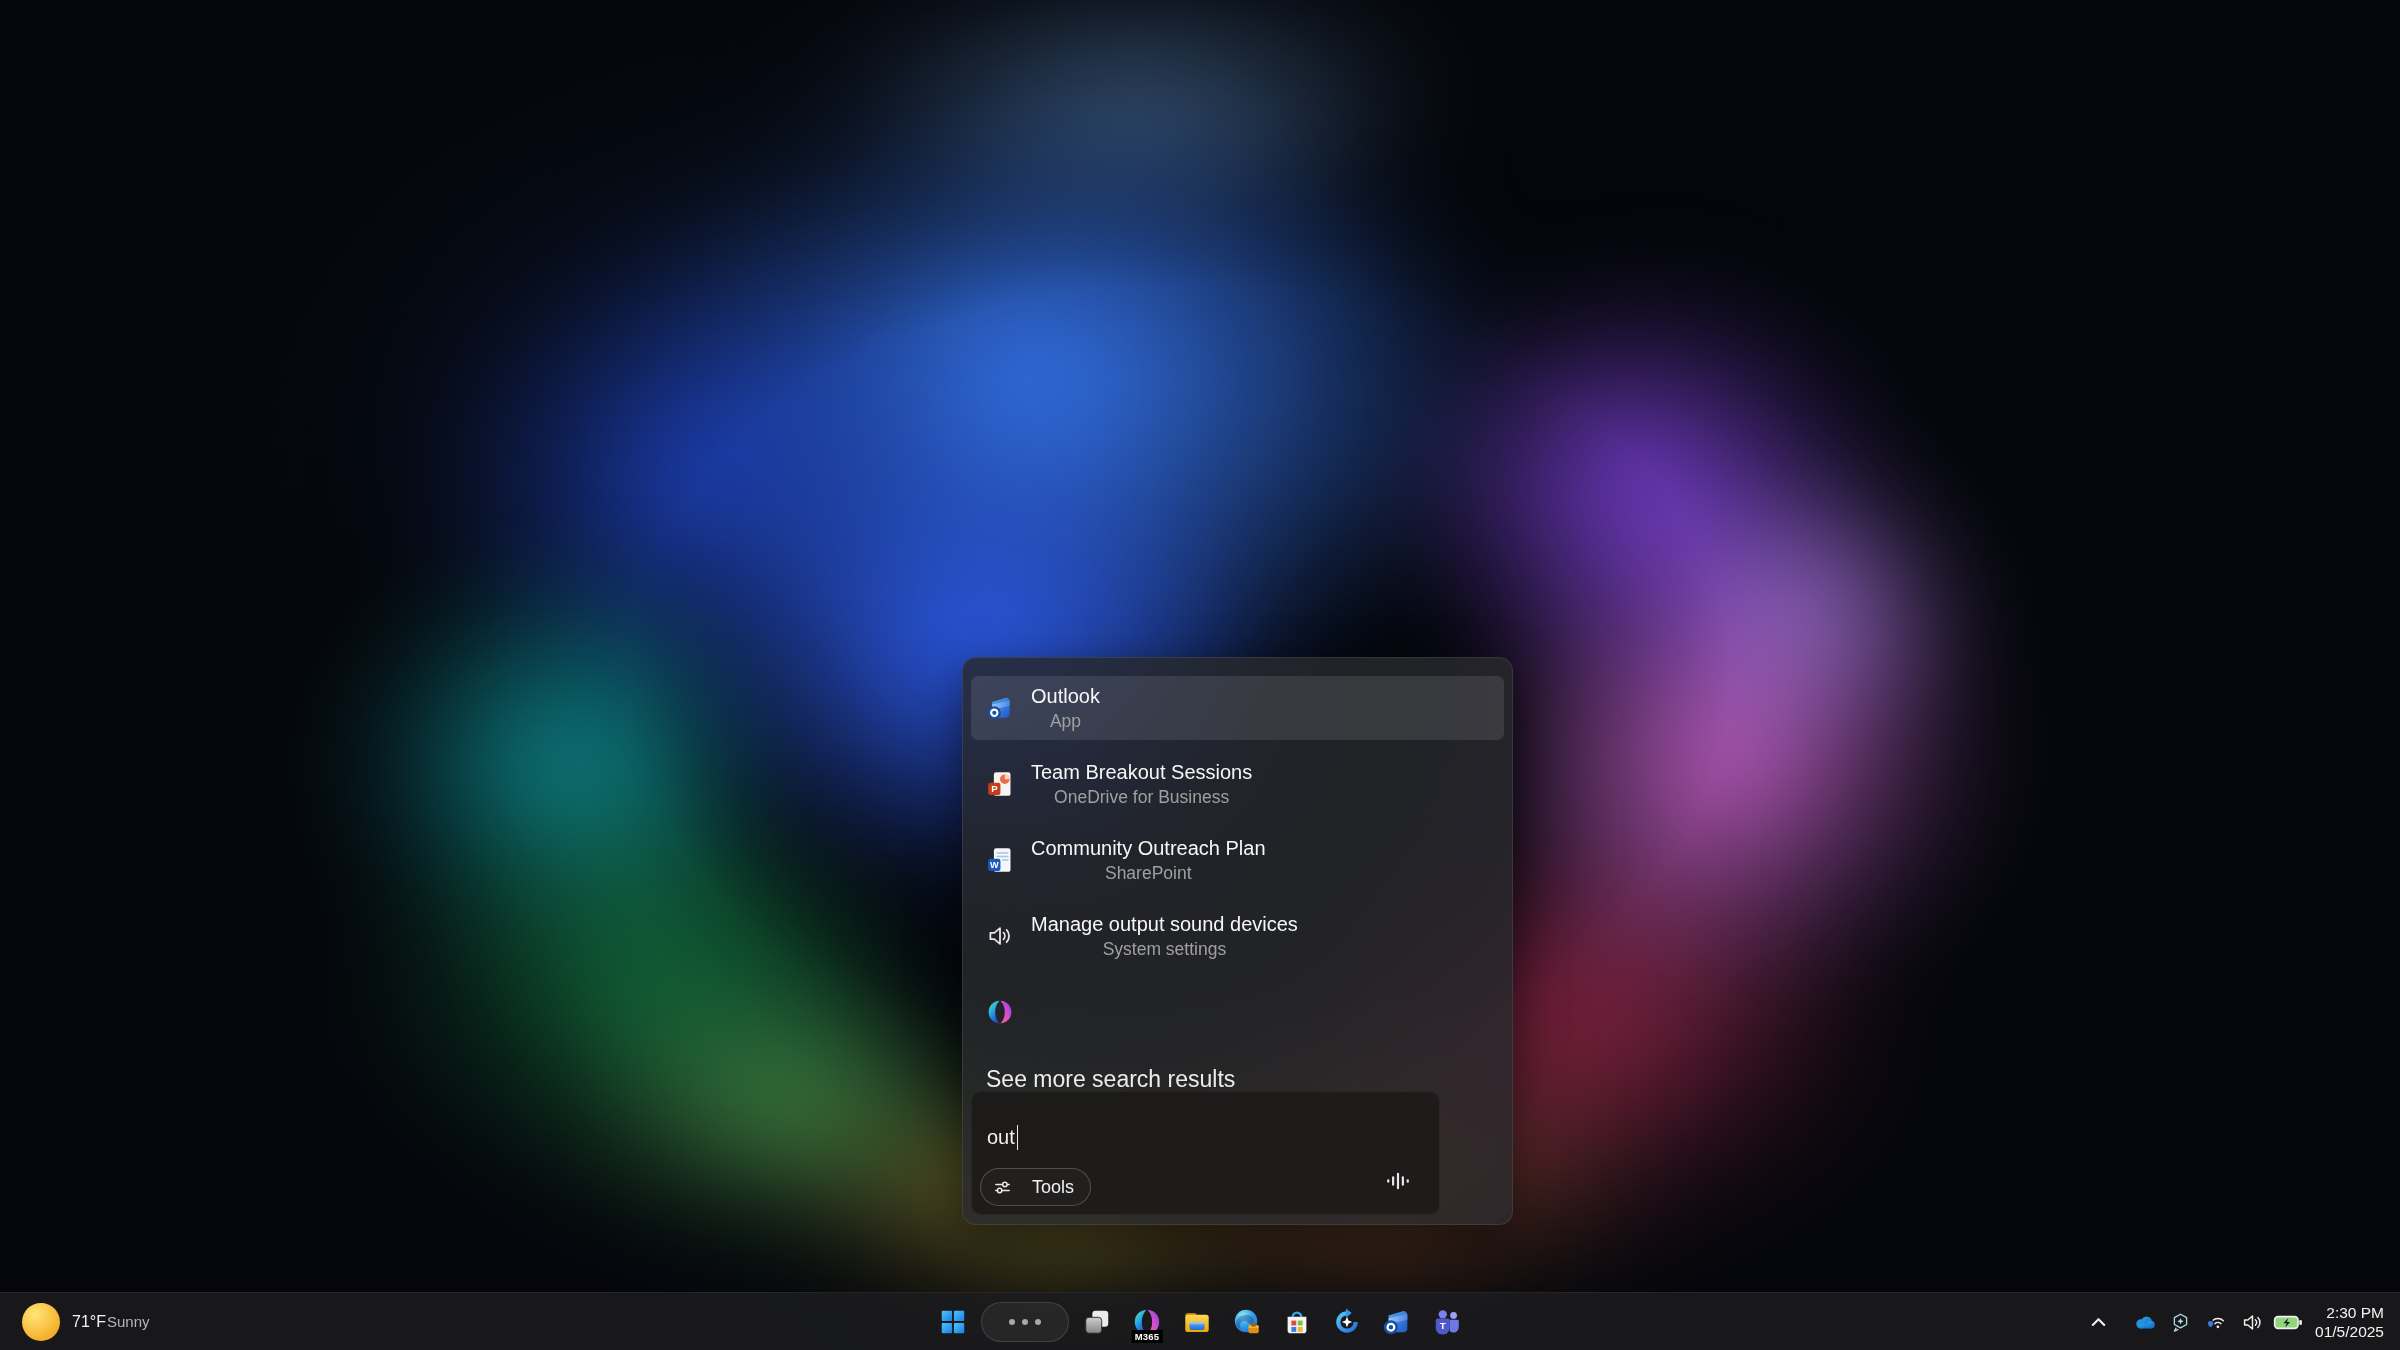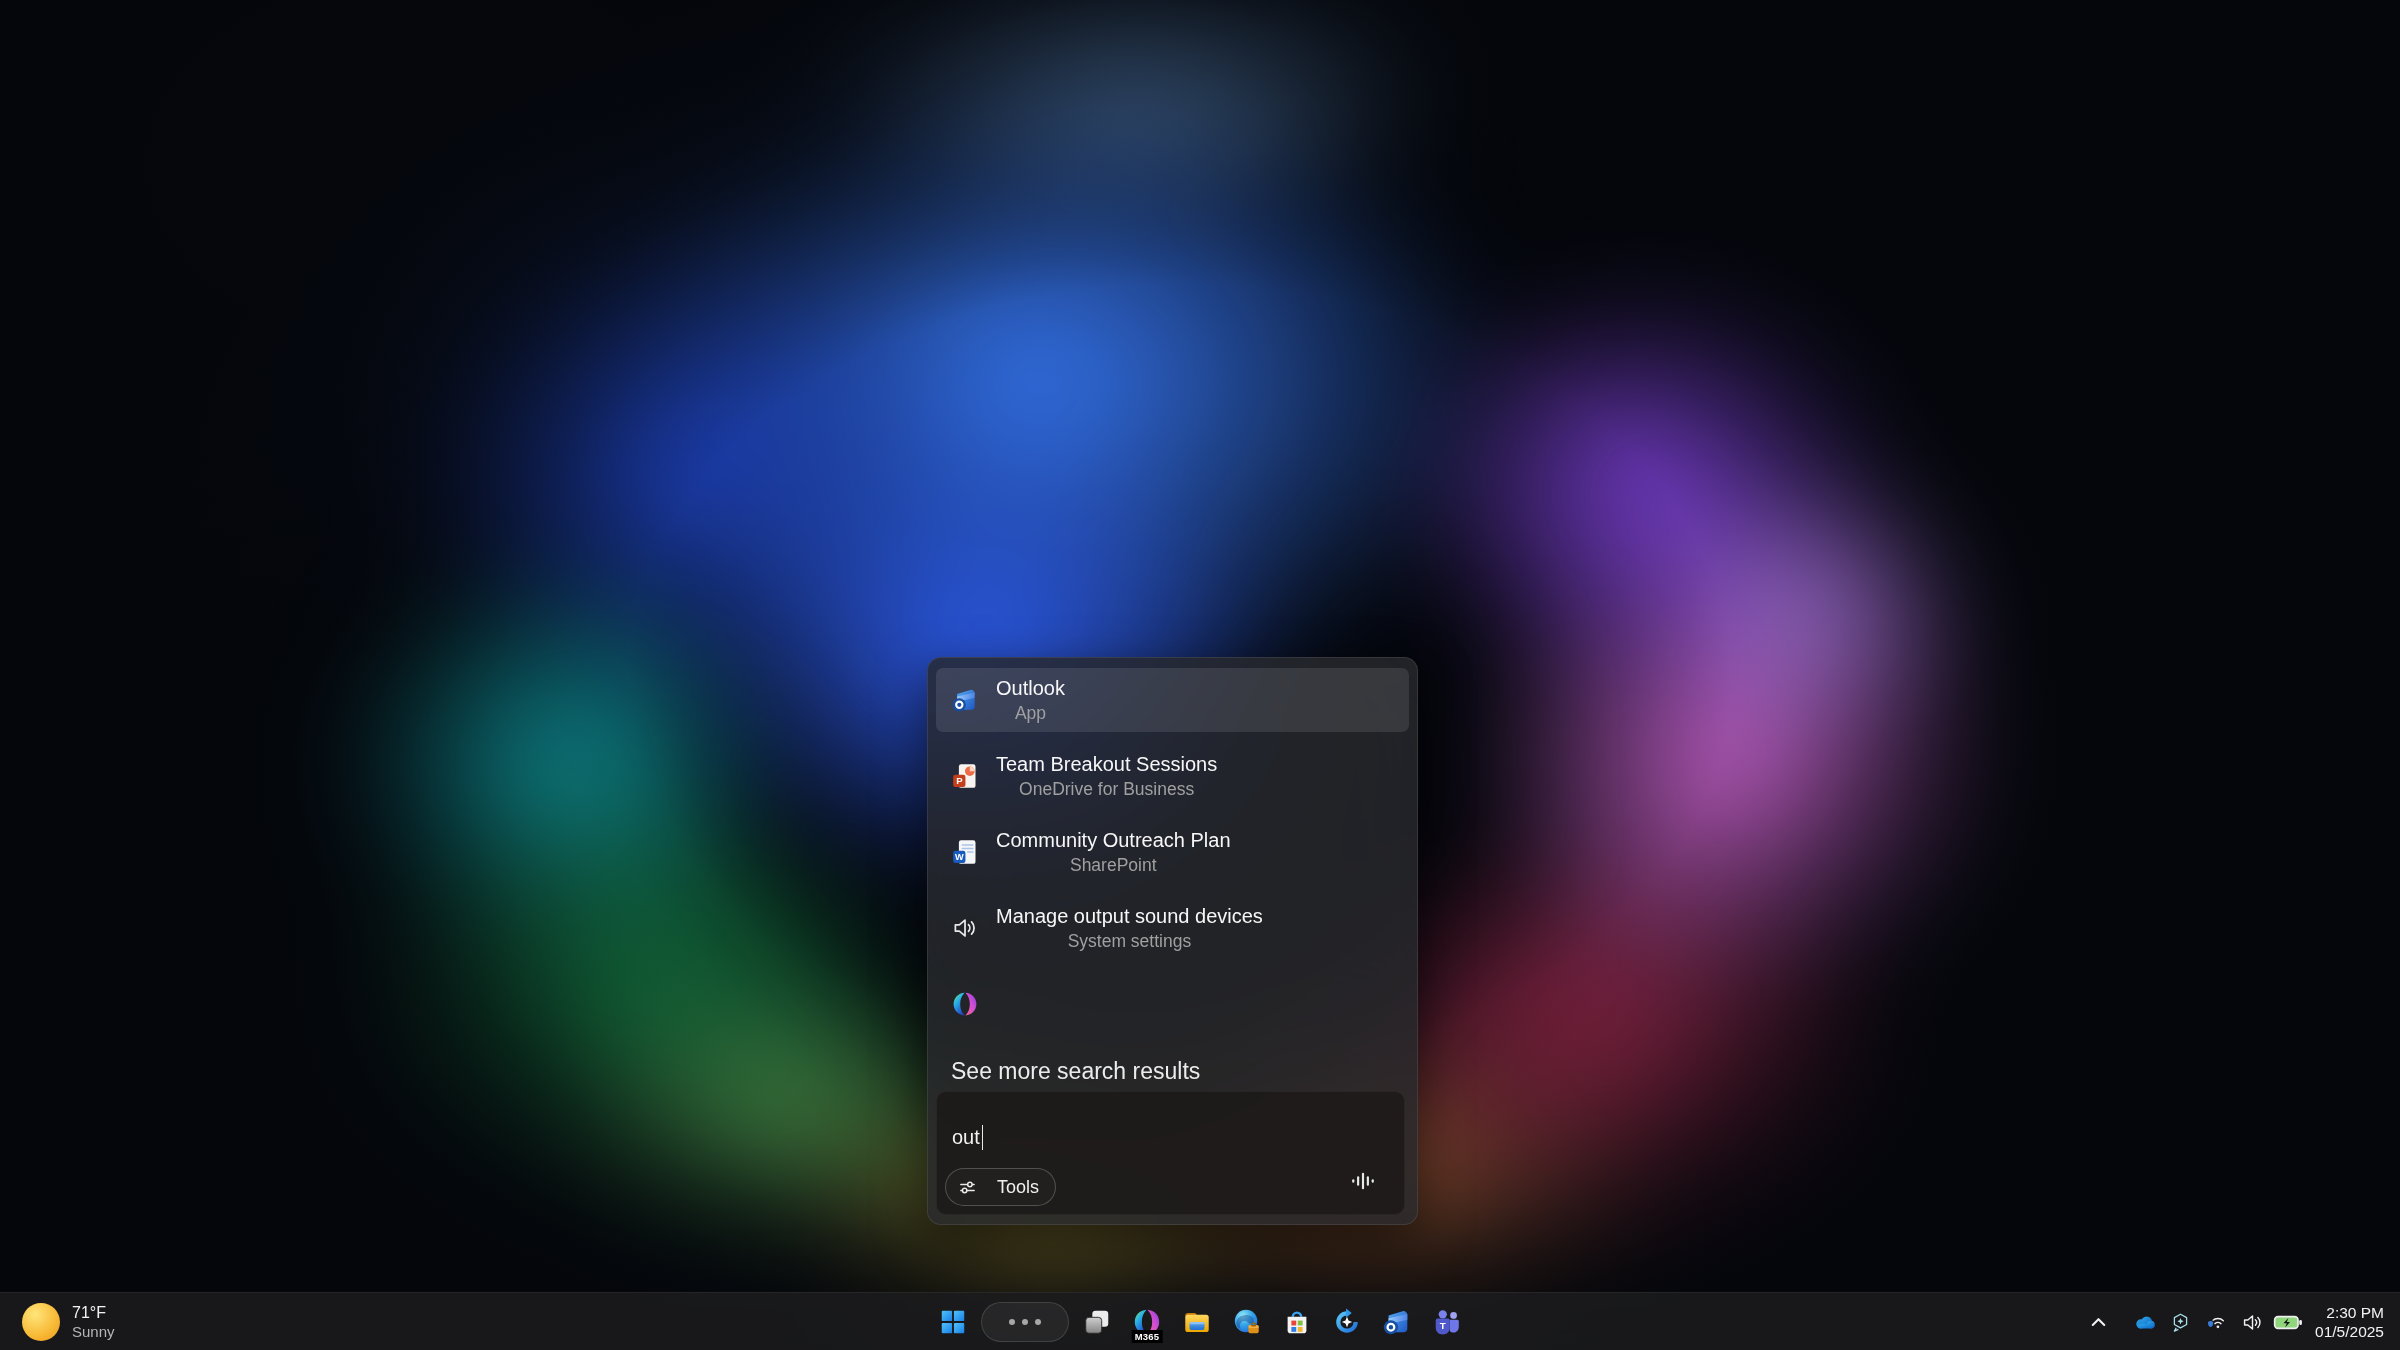--- a/index.html
+++ b/index.html
@@ -23,25 +23,25 @@
   .b8  { left:840px;  top:1180px; width:560px; height:240px; background:radial-gradient(closest-side,#d4b83f,rgba(212,184,63,0)); }
   .b9  { left:1180px; top:1120px; width:600px; height:300px; background:radial-gradient(closest-side,#cd7a3a,rgba(205,122,58,0)); }
   .b10 { left:1400px; top:900px;  width:600px; height:460px; background:radial-gradient(closest-side,#a42a4e,rgba(164,42,78,0)); }
   .b11 { left:1550px; top:580px;  width:560px; height:520px; background:radial-gradient(closest-side,#c560c8,rgba(197,96,200,0)); }
   .b12 { left:1480px; top:350px;  width:520px; height:440px; background:radial-gradient(closest-side,#7a3fd2,rgba(122,63,210,0)); }
   .b13 { left:1740px; top:540px;  width:340px; height:300px; background:radial-gradient(closest-side,#b07ce8,rgba(176,124,232,0)); }
   .vignette { position:absolute; inset:0; background:
       radial-gradient(1060px 760px at 1180px 680px, rgba(4,6,11,0) 52%, rgba(4,6,11,.62) 80%, rgba(4,6,11,.95) 100%); }
 
   
-  .flyout { position:absolute; left:927px; top:657px; width:491px; height:568px;
+  .flyout { position:absolute; left:962px; top:657px; width:551px; height:568px;
             border-radius:14px; background:rgba(40,42,45,.82);
             backdrop-filter:blur(60px) saturate(125%); -webkit-backdrop-filter:blur(60px) saturate(125%);
             border:1px solid rgba(255,255,255,.09);
-            box-shadow:0 18px 50px rgba(0,0,0,.55); padding:10px 8px 8px 8px; }
+            box-shadow:0 18px 50px rgba(0,0,0,.55); padding:18px 8px 8px 8px; }
   .result-row { display:flex; align-items:center; height:64px; margin-bottom:12px;
                 border-radius:7px; padding:0 12px 0 14px; cursor:default; }
   .result-row.selected { background:rgba(255,255,255,.10); }
   .row-icon { width:30px; height:30px; flex:0 0 30px; margin-right:16px;
               display:flex; align-items:center; justify-content:center; }
   .row-icon svg { width:28px; height:28px; }
   .row-text { display:flex; flex-direction:column; justify-content:center; gap:4px; min-width:0; }
   .row-title { font-size:20px; color:#f7f7f7; line-height:22px; white-space:nowrap; }
   .row-sub   { font-size:17.5px; color:#a0a0a0; line-height:20px; white-space:nowrap;text-align:center; }
   .see-more { margin:22px 0 0 15px; font-size:23px; color:#ececec; height:26px; cursor:pointer; }
@@ -62,21 +62,21 @@
 
   
   .taskbar { position:absolute; left:0; bottom:0; width:2400px; height:58px;
              background:rgba(28,28,30,.85); backdrop-filter:blur(50px) saturate(120%);
              -webkit-backdrop-filter:blur(50px) saturate(120%);
              border-top:1px solid rgba(255,255,255,.06); }
   .weather { position:absolute; left:12px; top:0; height:58px; display:flex; align-items:center;
              gap:12px; padding:0 10px; border-radius:6px; cursor:pointer; }
   .sun { width:38px; height:38px; border-radius:50%;
          background:radial-gradient(circle at 35% 30%, #ffe57a, #f7b733 62%, #ef9420 100%); }
-  .weather-text { display:flex; flex-direction:column; justify-content:center; gap:1px; }
+  .weather-text { display:flex; flex-direction:row; justify-content:center; gap:1px; }
   .weather-temp { font-size:16px; color:#f2f2f2; line-height:18px; }
   .weather-cond { font-size:15px; color:#b5b5b5; line-height:17px; }
 
   .tb-center { position:absolute; left:50%; top:50%; transform:translate(-50%,-50%);
                display:flex; align-items:center; gap:6px; }
   .tb-btn { width:44px; height:44px; border-radius:7px; display:flex; align-items:center;
             justify-content:center; position:relative; cursor:pointer; }
   .tb-btn svg { width:30px; height:30px; }
   .search-pill { width:88px; height:40px; border-radius:20px; background:rgba(255,255,255,.055);
                  border:1px solid rgba(255,255,255,.13); display:flex; align-items:center;

